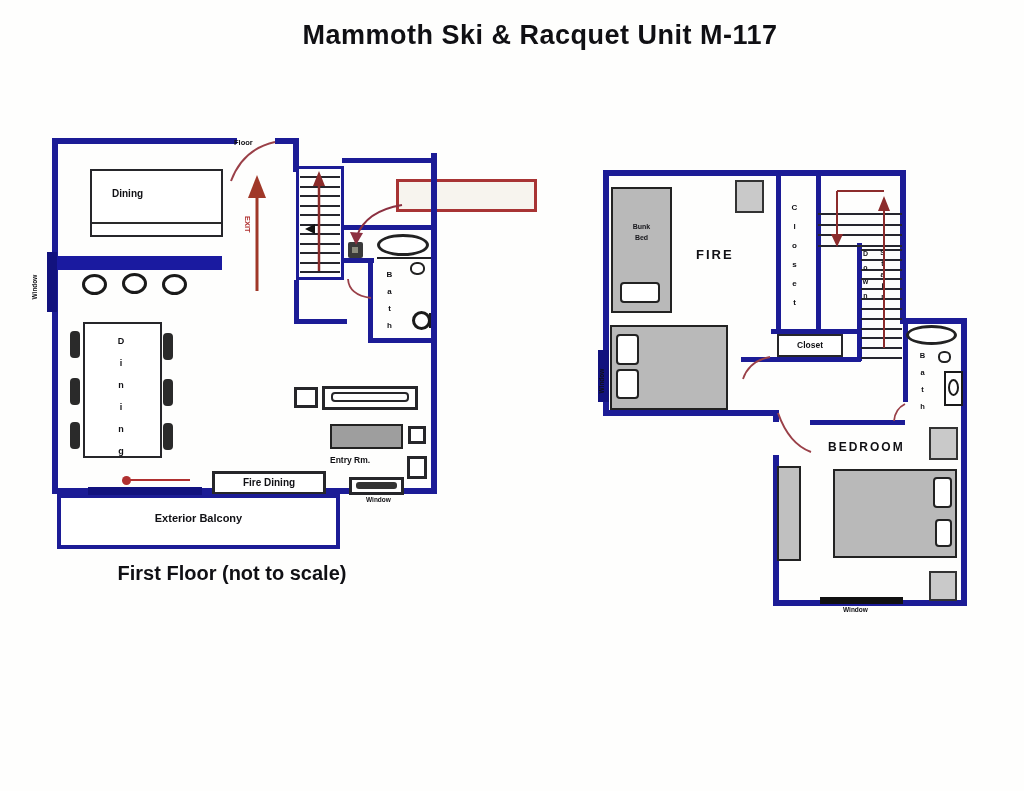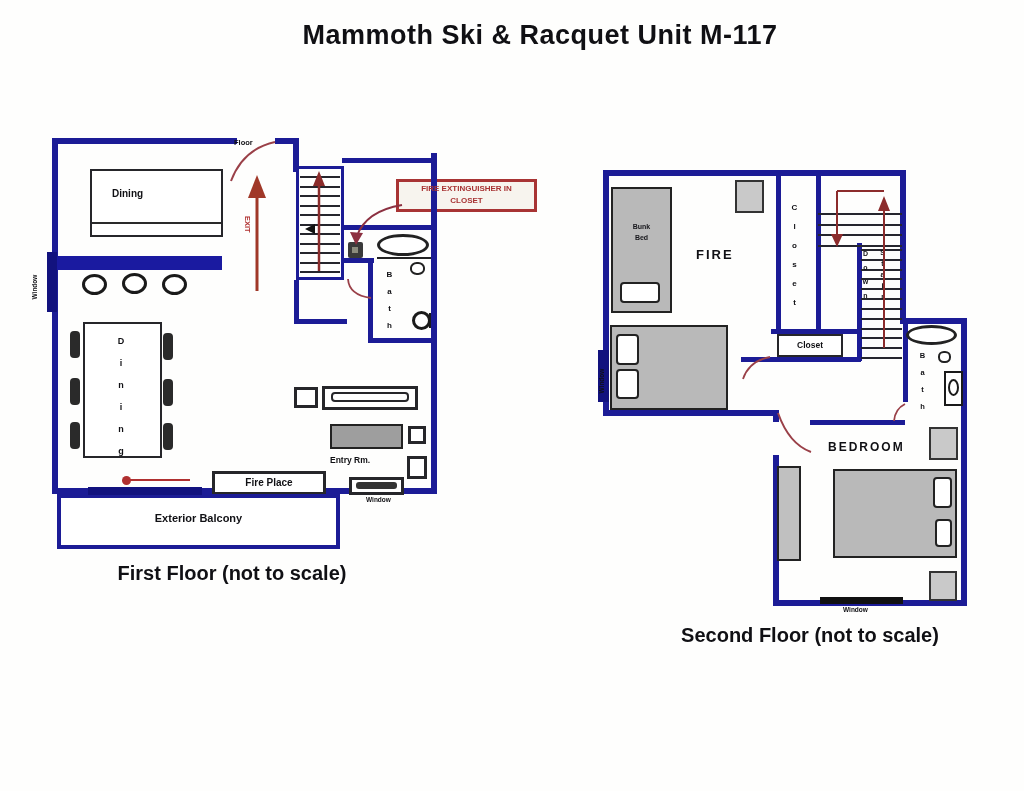--- a/index.html
+++ b/index.html
@@ -96,32 +96,28 @@
     <div class="whitebox" style="left:322px;top:386px;width:96px;height:24px;border-width:3px;">
       <div class="abs" style="left:6px;top:3px;width:78px;height:10px;border:2px solid #26262a;border-radius:4px;"></div>
     </div>
     <div class="whitebox" style="left:294px;top:387px;width:24px;height:21px;border-width:3px;"></div>
     <div class="graybox" style="left:330px;top:424px;width:73px;height:25px;background:#9e9e9e;"></div>
     <div class="whitebox" style="left:408px;top:426px;width:18px;height:18px;border-width:3px;"></div>
     <div class="whitebox" style="left:407px;top:456px;width:20px;height:23px;border-width:3px;"></div>
     <div class="label" style="left:330px;top:455px;font-size:8.5px;">Entry Rm.</div>
 
     <div class="whitebox" style="left:212px;top:471px;width:114px;height:24px;border-width:3px;"></div>
-    <div class="label" style="left:212px;top:477px;width:114px;text-align:center;font-size:10px;">Fire Place</div>
+    <div class="label" style="left:212px;top:477px;width:114px;text-align:center;font-size:10px;">Fire Dining</div>
     <div class="whitebox" style="left:349px;top:477px;width:55px;height:18px;border-width:3px;">
       <div class="abs" style="left:4px;top:2px;width:41px;height:7px;background:#333;border-radius:3px;"></div>
     </div>
 
     <div class="wall" style="left:431px;top:153px;width:6px;height:341px;z-index:3;"></div>
 
     <div class="abs" style="left:396px;top:179px;width:141px;height:33px;background:#f7f4ee;border:3px solid #a83434;z-index:2;"></div>
-    <div class="abs" style="left:396px;top:183px;width:141px;text-align:center;font-size:8px;font-weight:bold;color:#a83434;line-height:1.45;z-index:4;">
-      <div>FIRE EXTINGUISHER IN</div>
-      <div>CLOSET</div>
-    </div>
 
     <div class="wall2" style="left:88px;top:487px;width:114px;height:8px;z-index:3;"></div>
     <div class="label" style="left:143px;top:497px;font-size:6.5px;">Sliding Door</div>
     <div class="label" style="left:366px;top:496px;font-size:6.5px;">Window</div>
     <div class="label" style="left:14px;top:276px;width:40px;font-size:6.5px;transform:rotate(-90deg);">Window</div>
 
     <div class="abs" style="left:57px;top:494px;width:283px;height:55px;border:4px solid #1c1c96;background:#fff;"></div>
     <div class="label" style="left:107px;top:562px;width:250px;text-align:center;font-size:20px;">First Floor (not to scale)</div>
 
     <div class="label" style="left:57px;top:512px;width:283px;text-align:center;font-size:11px;">Exterior Balcony</div>
@@ -198,21 +194,20 @@
     <div class="graybox" style="left:833px;top:469px;width:124px;height:89px;"></div>
     <div class="pillow" style="left:933px;top:477px;width:19px;height:31px;"></div>
     <div class="pillow" style="left:935px;top:519px;width:17px;height:28px;"></div>
     <div class="ltgraybox" style="left:929px;top:427px;width:29px;height:33px;"></div>
     <div class="ltgraybox" style="left:929px;top:571px;width:28px;height:30px;"></div>
 
     <div class="abs" style="left:820px;top:597px;width:83px;height:7px;background:#111;z-index:3;"></div>
     <div class="label" style="left:843px;top:606px;font-size:6.5px;">Window</div>
     <div class="label" style="left:581px;top:370px;width:40px;font-size:6.5px;transform:rotate(-90deg);">Window</div>
 
-    <div class="label" style="left:680px;top:624px;width:260px;text-align:center;font-size:20px;">Second Floor (not to scale)</div>
   </div>
 
   <svg class="overlay" width="1024" height="791" viewBox="0 0 1024 791" style="z-index:5;">
 
     <path d="M 231 181 Q 243 149 275 142" stroke="#9a4048" stroke-width="2" fill="none"></path>
 
     <line x1="257" y1="196" x2="257" y2="291" stroke="#a03828" stroke-width="3"></line>
     <polygon points="257,175 248,198 266,198" fill="#a03828"></polygon>
 
     <line x1="319" y1="184" x2="319" y2="271" stroke="#8c2c2c" stroke-width="2.5"></line>

